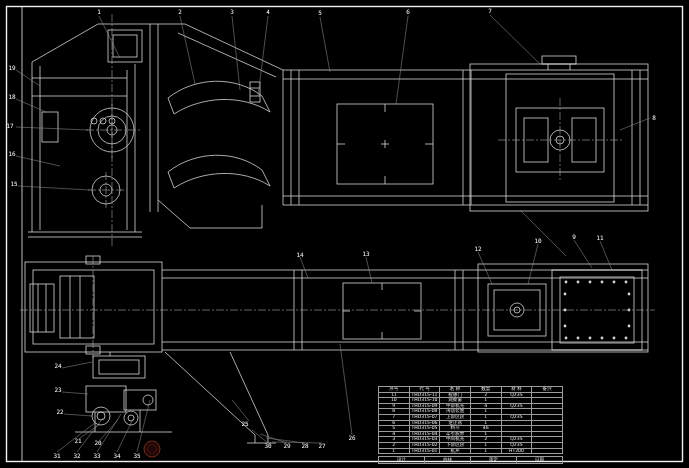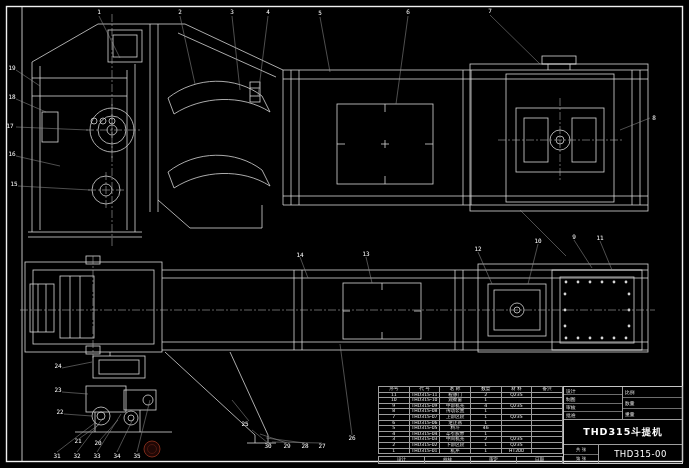--- a/index.html
+++ b/index.html
@@ -429,37 +429,14 @@
       </tbody>
   </table>
 
   <div class="sig-strip">
     <div class="cell">设计</div>
     <div class="cell">校核</div>
     <div class="cell">审定</div>
     <div class="cell">日期</div>
   </div>
 
-  <div class="title-block">
-    <div class="tb-top">
-      <div class="tb-top-left">
-        <div class="row">设计</div>
-        <div class="row">制图</div>
-        <div class="row">审核</div>
-        <div class="row">批准</div>
-      </div>
-      <div class="tb-top-right">
-        <div class="row">比例</div>
-        <div class="row">数量</div>
-        <div class="row">重量</div>
-      </div>
-    </div>
-    <div class="tb-title">THD315斗提机</div>
-    <div class="tb-bottom">
-      <div class="tb-sheets">
-        <div class="row">共 张</div>
-        <div class="row">第 张</div>
-      </div>
-      <div class="tb-number">THD315-00</div>
-    </div>
-  </div>
 
 </div>
 
 </body></html>

